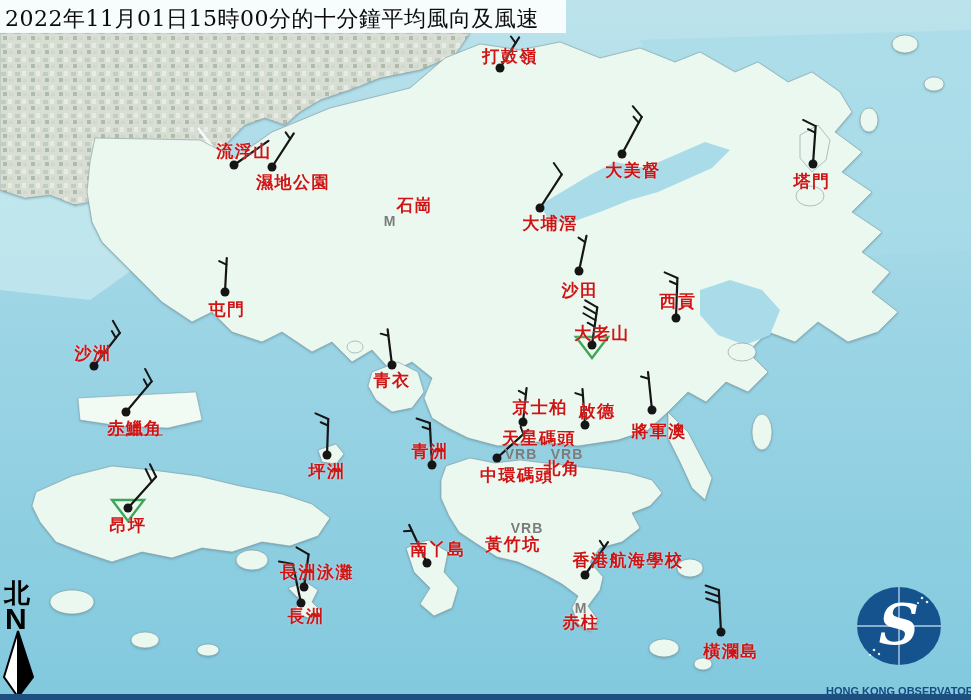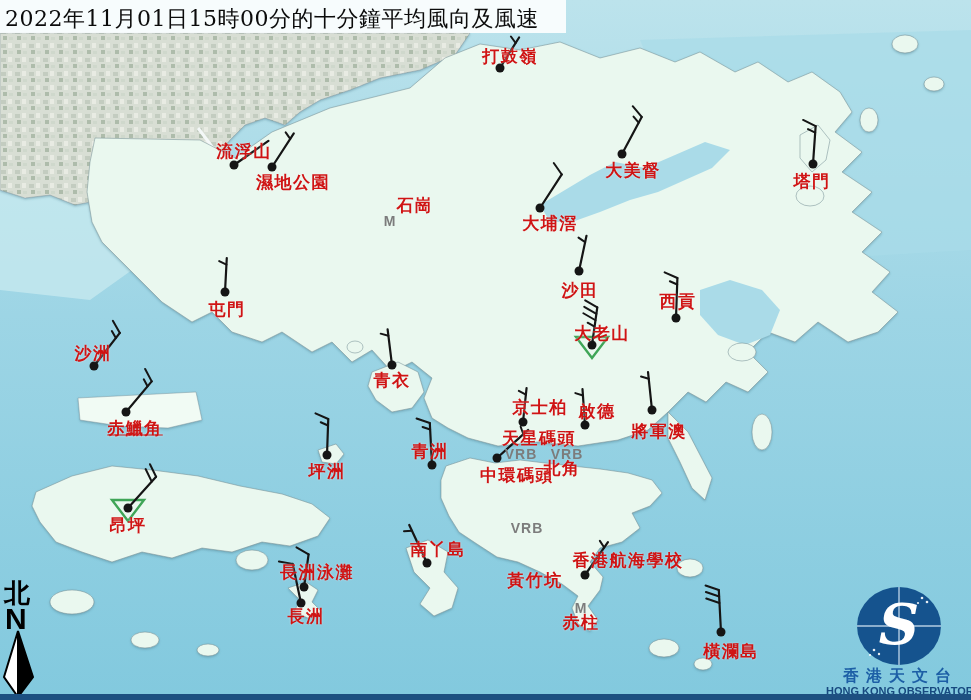--- a/index.html
+++ b/index.html
@@ -295,21 +295,21 @@
       <div class="stn-label" style="left: 540px; top: 407px;">京士柏</div>
       <div class="stn-label" style="left: 597px; top: 411px;">啟德</div>
       <div class="stn-label" style="left: 659px; top: 431px;">將軍澳</div>
       <div class="stn-label" style="left: 517px; top: 475px;">中環碼頭</div>
       <div class="stn-label" style="left: 539px; top: 438px;">天星碼頭</div>
       <div class="stn-extra" style="left: 521px; top: 454px;">VRB</div>
       <div class="stn-label" style="left: 562px; top: 468px;">北角</div>
       <div class="stn-extra" style="left: 567px; top: 454px;">VRB</div>
       <div class="stn-label" style="left: 128px; top: 525px;">昂坪</div>
       <div class="stn-label" style="left: 438px; top: 549px;">南丫島</div>
-      <div class="stn-label" style="left: 535px; top: 544px; margin-top: 36px;">黃竹坑</div>
+      <div class="stn-label" style="left: 513px; top: 544px;">黃竹坑</div>
       <div class="stn-extra" style="left: 527px; top: 528px;">VRB</div>
       <div class="stn-label" style="left: 628px; top: 560px;">香港航海學校</div>
       <div class="stn-label" style="left: 581px; top: 622px;">赤柱</div>
       <div class="stn-extra" style="left: 581px; top: 608px;">M</div>
       <div class="stn-label" style="left: 317px; top: 572px; text-align: right;">長洲泳灘</div>
       <div class="stn-label" style="left: 306px; top: 616px;">長洲</div>
       <div class="stn-label" style="left: 731px; top: 651px;">橫瀾島</div>
     </div>
 
   <div id="title-band"></div>
@@ -332,18 +332,17 @@
       <text x="69" y="62" text-anchor="middle" font-family="DejaVu Serif,serif" font-size="56" font-weight="bold" fill="#ffffff" font-style="italic">S</text>
       <g fill="#ffffff" opacity=".9">
         <circle cx="92" cy="16" r="1.3"></circle>
           <circle cx="97" cy="20" r="1.3"></circle>
           <circle cx="88" cy="21" r="1.1"></circle>
         <circle cx="44" cy="68" r="1.3"></circle>
           <circle cx="49" cy="72" r="1.2"></circle>
           <circle cx="40" cy="73" r="1.1"></circle>
       </g>
     </svg>
-    <div id="logo-zh">香港天文台</div>
     <div id="logo-en">HONG KONG OBSERVATORY</div>
   </div>
 
   <div id="bottom-bar"></div>
 </div>
 
 </body></html>

